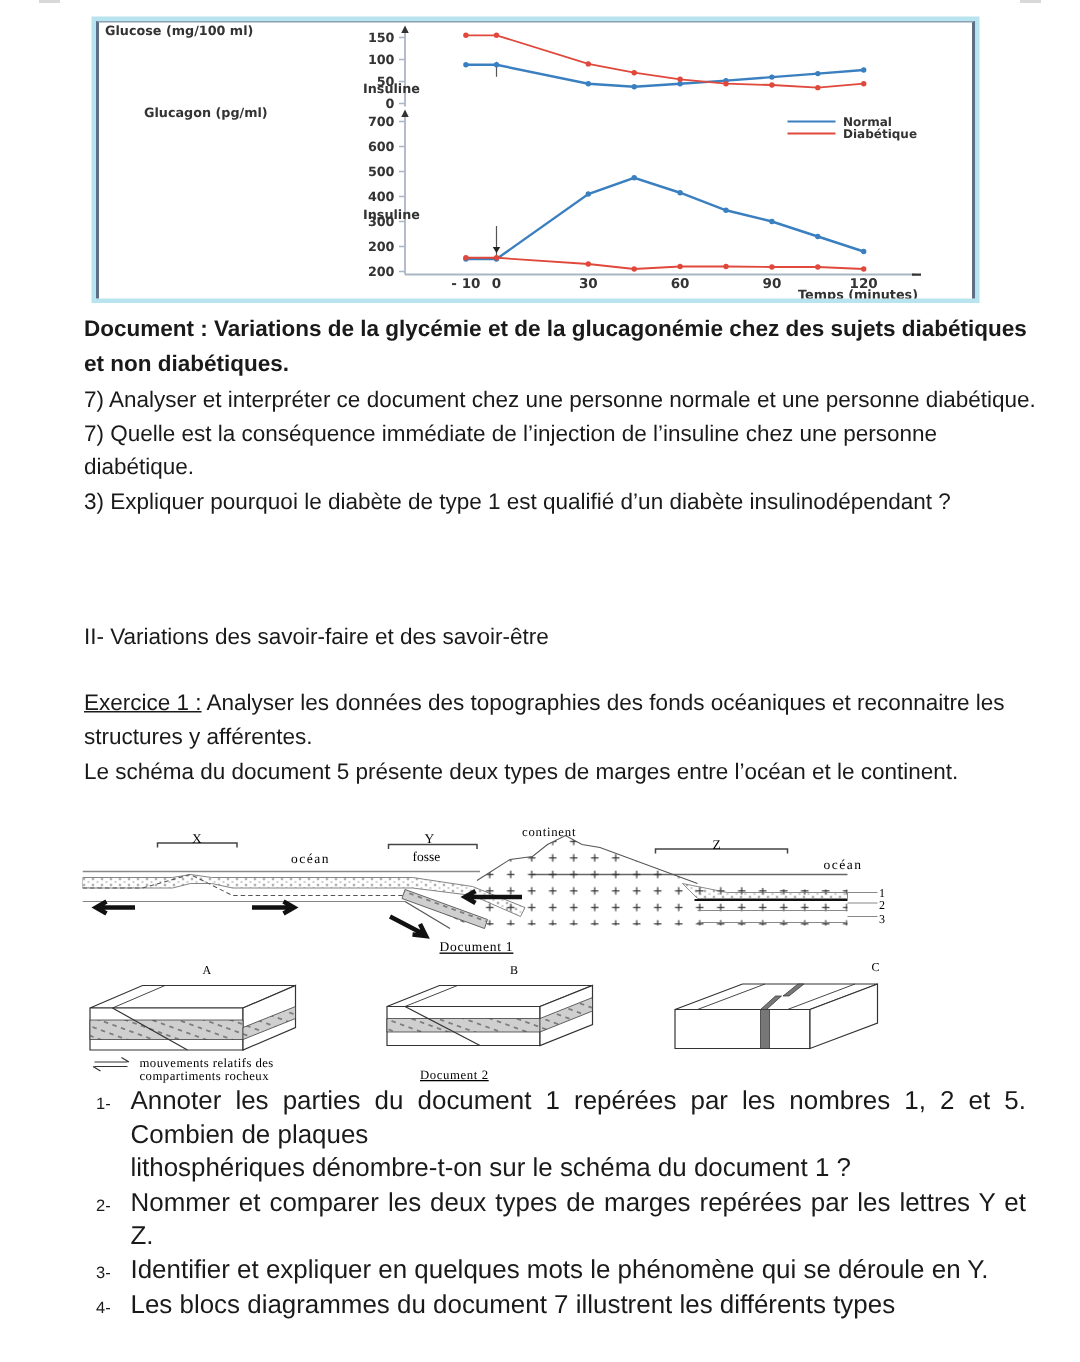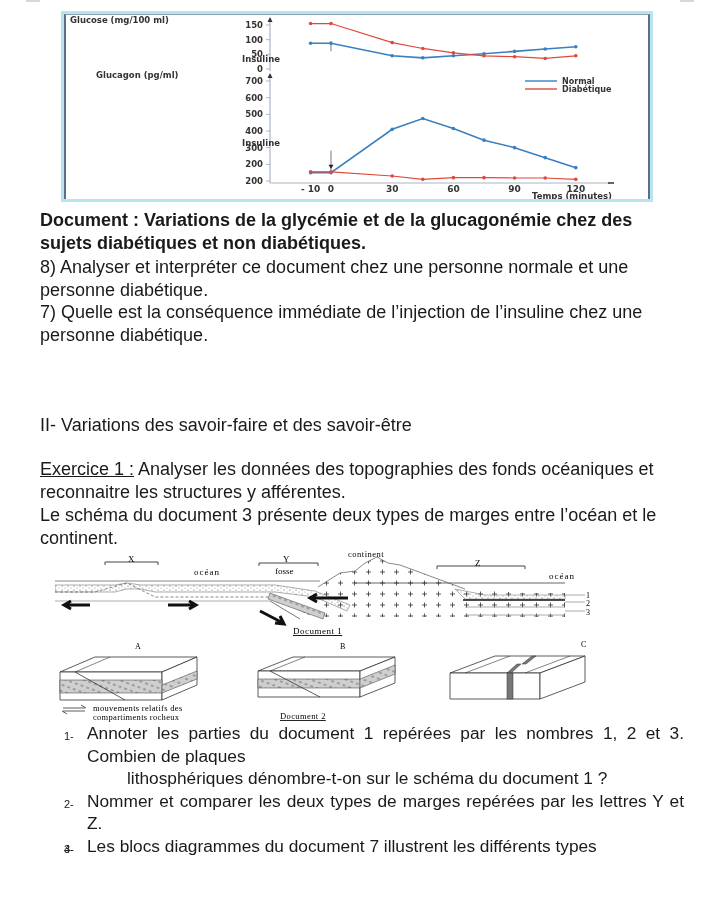--- a/index.html
+++ b/index.html
@@ -5,34 +5,34 @@
   html, body { margin: 0; padding: 0; background: #ffffff; }
   body { width: 720px; height: 908px; position: relative; overflow: hidden;
          font-family: "Liberation Sans", "DejaVu Sans", sans-serif; color: #1a1a1a; }
   .top-bar { position: absolute; top: 0; left: 0; width: 720px; height: 4px; }
   .top-bar span { position: absolute; top: 0; width: 14px; height: 2px; background: #d8d8d8; }
   #chart-box { position: absolute; left: 61px; top: 11px; width: 592px; height: 191px;
                border: 3px solid #b8e4f0; box-sizing: border-box; background: #fff; }
   #chart-box::before { content: ""; position: absolute; left: 0; top: 0; right: 0; bottom: 0;
                border-left: 2px solid #5b6f86; border-right: 2px solid #5b6f86; border-top: 1px solid #8aa0b4; pointer-events: none; }
   #chart-svg { position: absolute; left: 0; top: 0; }
-  .txt { position: absolute; left: 40px; width: 640px; font-size: 18px; line-height: 22.6px; margin: 0; }
+  .txt { position: absolute; left: 56px; width: 640px; font-size: 15px; line-height: 22.6px; margin: 0; }
   .bold { font-weight: bold; }
   .underline { text-decoration: underline; }
   #doc-title { top: 209px; }
   #questions-1 { top: 256px; }
   #section-2 { top: 414px; }
   #exercise { top: 458px; }
   #intro { top: 504px; }
   #diagram { position: absolute; left: 55px; top: 545px; }
   ol.q2 { position: absolute; left: 44px; top: 722px; width: 640px; margin: 0; padding: 0; list-style: none;
           font-size: 17.3px; line-height: 22.6px; }
   ol.q2 li { position: relative; padding-left: 43px; text-align: justify; margin-bottom: 0; }
   ol.q2 li .num { position: absolute; left: 20px; top: 3px; font-size: 11px; }
-  .cont { display: block; text-align: left; margin-left: 40px; }
+  .cont { display: block; text-align: left; }
   svg text { font-family: "Liberation Serif", "DejaVu Serif", serif; }
   .ctext { font-family: "DejaVu Sans", sans-serif !important; }
 </style>
 </head>
 <body>
 
 <div class="top-bar">
   <span style="left:26px"></span>
   <span style="left:680px"></span>
 </div>
@@ -123,27 +123,28 @@
       <text x="548" y="185" font-size="8.5" text-anchor="end" fill="#333" font-weight="bold" class="ctext">Temps (minutes)</text>
       <line x1="461" y1="67" x2="493" y2="67" stroke="#3a7fc0" stroke-width="1.4"></line>
       <text x="498" y="70" font-size="8" fill="#333" font-weight="bold" class="ctext">Normal</text>
       <line x1="461" y1="75" x2="493" y2="75" stroke="#e0483c" stroke-width="1.4"></line>
       <text x="498" y="78" font-size="8" fill="#333" font-weight="bold" class="ctext">Diabétique</text>
     </svg>
 </div>
 
 <div class="txt bold" id="doc-title">Document : Variations de la glycémie et de la glucagonémie chez des sujets diabétiques et non diabétiques.</div>
 <div class="txt" id="questions-1">
-  <div>8) Analyser et interpréter ce document chez une personne normale et une personne diabétique.</div>
+  <div>7) Analyser et interpréter ce document chez une personne normale et une personne diabétique.</div>
   <div>7) Quelle est la conséquence immédiate de l’injection de l’insuline chez une personne diabétique.</div>
+  <div>3) Expliquer pourquoi le diabète de type 1 est qualifié d’un diabète insulinodépendant ?</div>
 </div>
 
 <div class="txt" id="section-2">II- Variations des savoir-faire et des savoir-être</div>
 <div class="txt" id="exercise"><span class="underline">Exercice 1 :</span><span> Analyser les données des topographies des fonds océaniques et reconnaitre les structures y afférentes.</span></div>
-<div class="txt" id="intro">Le schéma du document 3 présente deux types de marges entre l’océan et le continent.</div>
+<div class="txt" id="intro">Le schéma du document 5 présente deux types de marges entre l’océan et le continent.</div>
 
 <svg id="diagram" width="580" height="178" viewBox="0 0 580 178">
   <defs>
     <pattern id="dots" width="6" height="4" patternUnits="userSpaceOnUse">
       <circle cx="1" cy="1" r="0.6" fill="#555"></circle>
         <circle cx="4" cy="3" r="0.5" fill="#777"></circle>
     </pattern>
     <pattern id="plus" width="14" height="11" patternUnits="userSpaceOnUse">
       <path d="M3 5 h5 M5.5 2.5 v5" stroke="#333" stroke-width="0.8"></path>
     </pattern>
@@ -228,17 +229,17 @@
       <rect x="452" y="128" width="6" height="26" fill="#777" stroke="#333" stroke-width="0.5"></rect>
     </g>
     <path d="M8 163 H30 M8 166 H30 M26 160 L31 163 M12 169 L7 166" fill="none" stroke="#333" stroke-width="0.8"></path>
     <text x="38" y="166" font-size="8.5" letter-spacing="0.3">mouvements relatifs des</text>
     <text x="38" y="175" font-size="8.5" letter-spacing="0.3">compartiments rocheux</text>
     <text x="225" y="174" font-size="8.5" text-decoration="underline" letter-spacing="0.4">Document 2</text>
   </g>
 </svg>
 
 <ol class="q2">
-  <li><span class="num">1-</span><span>Annoter les parties du document 1 repérées par les nombres 1, 2 et 3. Combien de plaques</span><span class="cont">lithosphériques dénombre-t-on sur le schéma du document 1 ?</span></li>
+  <li><span class="num">1-</span><span>Annoter les parties du document 1 repérées par les nombres 1, 2 et 5. Combien de plaques</span><span class="cont">lithosphériques dénombre-t-on sur le schéma du document 1 ?</span></li>
   <li><span class="num">2-</span><span>Nommer et comparer les deux types de marges repérées par les lettres Y et Z.</span></li>
-  <li><span class="num">3-</span></li>
+  <li><span class="num">3-</span><span>Identifier et expliquer en quelques mots le phénomène qui se déroule en Y.</span></li>
   <li><span class="num">4-</span><span>Les blocs diagrammes du document 7 illustrent les différents types</span></li>
 </ol>
 
 </body></html>

